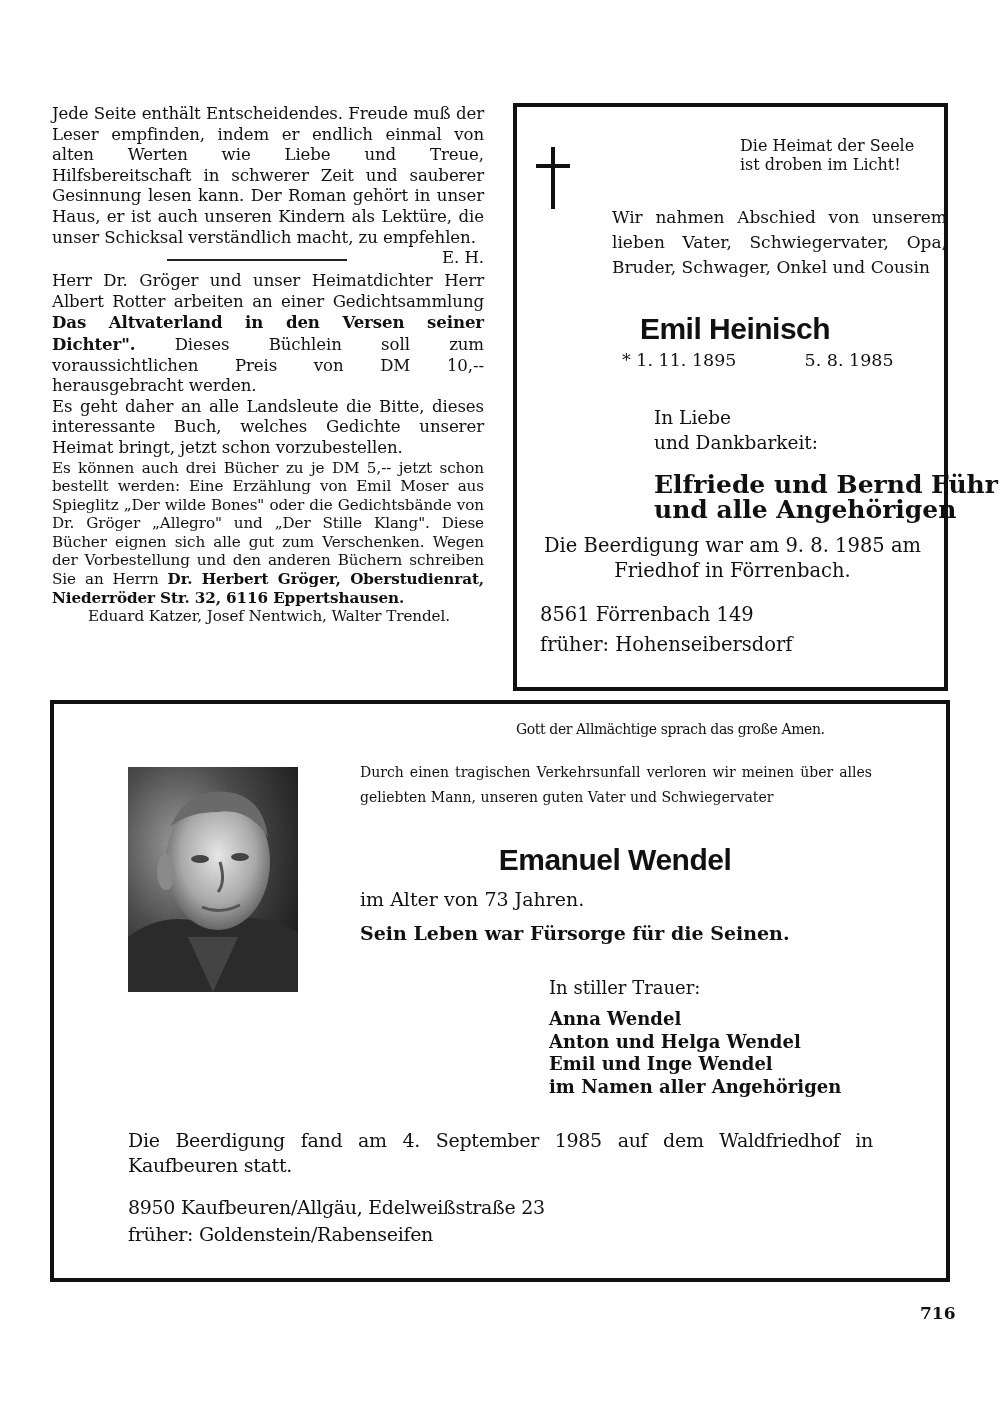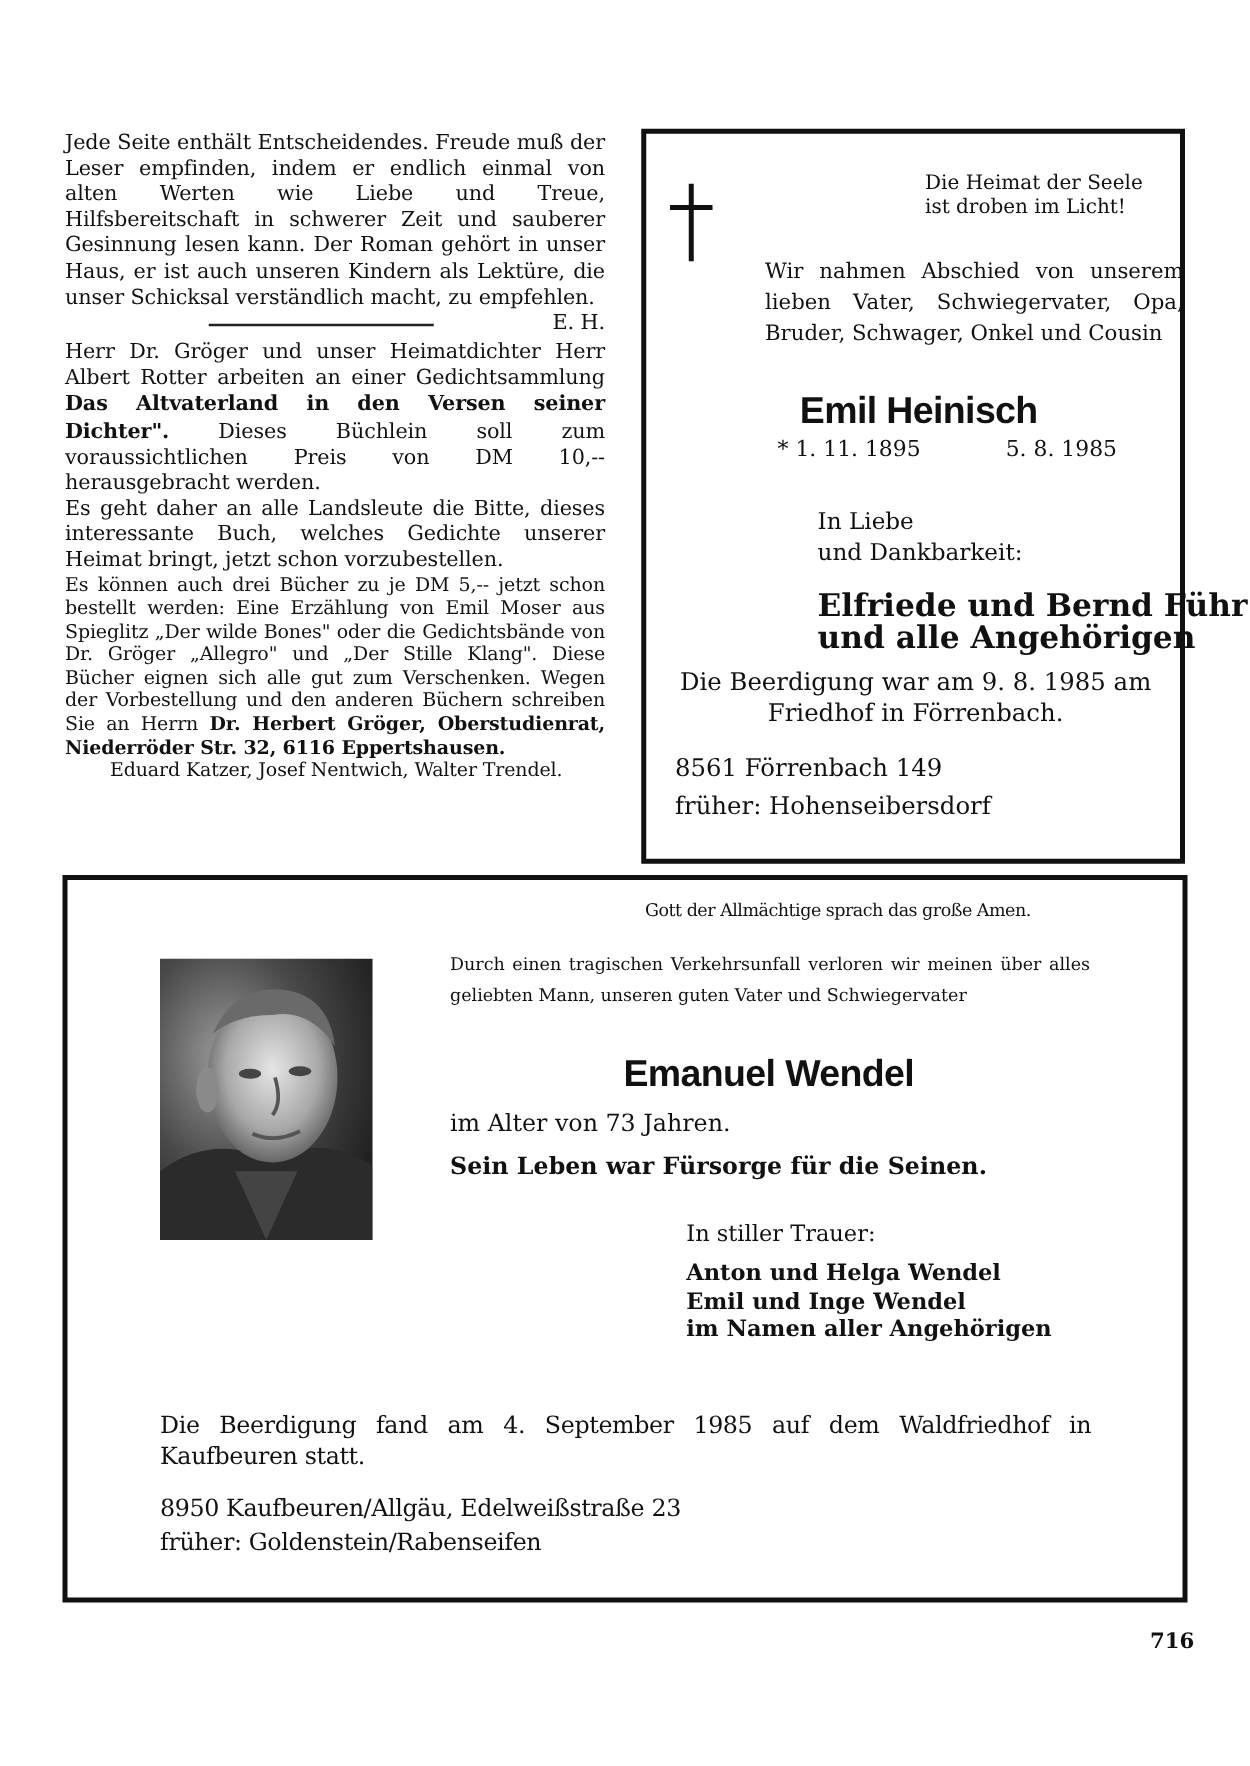--- a/index.html
+++ b/index.html
@@ -107,20 +107,21 @@
     <path d="M92 95 Q98 115 90 125" stroke="#555" stroke-width="3" fill="none"></path>
     <path d="M74 140 Q92 148 112 138" stroke="#555" stroke-width="3" fill="none"></path>
   </svg>
 </div>
 <div class="abs intro2">Durch einen tragischen Verkehrsunfall verloren wir meinen über alles geliebten Mann, unseren guten Vater und Schwiegervater</div>
 <div class="abs name2">Emanuel Wendel</div>
 <div class="abs age2">im Alter von 73 Jahren.</div>
 <div class="abs life2">Sein Leben war Fürsorge für die Seinen.</div>
 <div class="abs mourn2">In stiller Trauer:</div>
 <div class="abs family2">
+  <div>Anna Wendel</div>
   <div>Anton und Helga Wendel</div>
   <div>Emil und Inge Wendel</div>
   <div>im Namen aller Angehörigen</div>
 </div>
 <div class="abs burial2">Die Beerdigung fand am 4. September 1985 auf dem Waldfriedhof in Kaufbeuren statt.</div>
 <div class="abs addr2">
   <div>8950 Kaufbeuren/Allgäu, Edelweißstraße 23</div>
   <div>früher: Goldenstein/Rabenseifen</div>
 </div>
 

